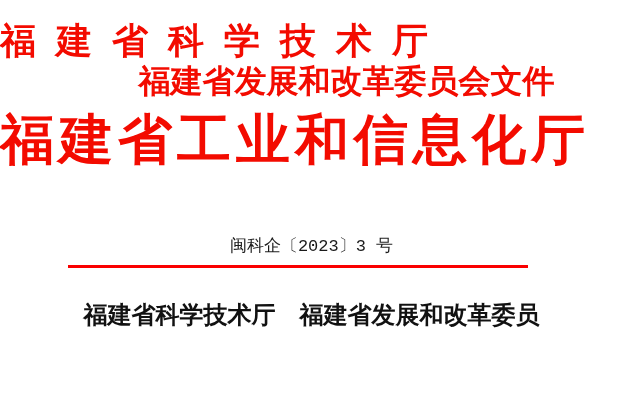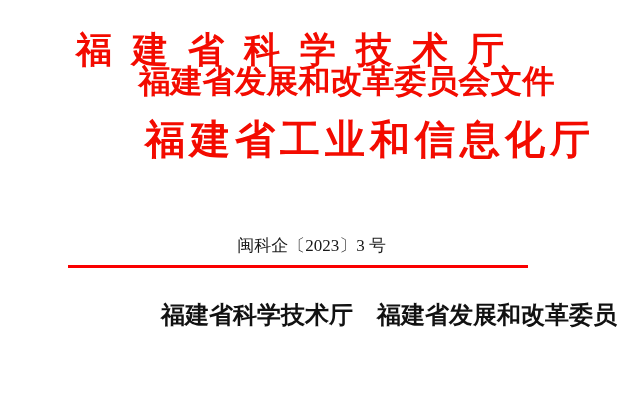--- a/index.html
+++ b/index.html
@@ -13,74 +13,72 @@
     height: 409px;
     background: #ffffff;
     overflow: hidden;
     font-family: "Liberation Sans", sans-serif;
   }
   .abs { position: absolute; }
 
   
   .agency-line-1 {
     top: 21px; left: 0; width: 600px;
-    text-align: center;
     color: #f30b00;
     font-family: "Liberation Sans", sans-serif;
     font-size: 36px;
     font-weight: bold;
     letter-spacing: 20px;
     white-space: nowrap;
     line-height: 1.1;
-    margin-top: 9px;
   }
   .agency-line-2 {
     top: 64px; left: 76px; width: 541px;
     text-align: center;
     color: #f30b00;
     font-family: "Liberation Sans", sans-serif;
     font-size: 32px;
     font-weight: bold;
     letter-spacing: 0px;
     white-space: nowrap;
     line-height: 1.1;
   }
   .agency-line-3 {
-    top: 118px; left: 0; width: 595px;
-    text-align: right;
+    top: 111px; left: 0; width: 595px;
+    text-align: left;
     color: #f30b00;
     font-family: "Liberation Serif", serif;
-    font-size: 40px;
+    font-size: 54px;
     font-weight: bold;
     letter-spacing: 5px;
     white-space: nowrap;
     line-height: 1.1;
   }
 
   
   .doc-number {
     top: 234px; left: 6px; width: 611px;
     text-align: center;
     color: #1a1a1a;
-    font-family: Liberation Serif, serif;
+    font-family: Liberation Mono, monospace;
     font-size: 17px;
     white-space: nowrap;
   }
 
   
   .red-rule {
     top: 265px; left: 68px;
     width: 460px; height: 3px;
     background: #fa0000;
   }
 
   
   .doc-title {
     top: 298px; left: 6px; width: 611px;
-    text-align: right;
+    text-align: center;
     color: #111111;
     font-family: "Liberation Serif", serif;
     font-size: 24px;
     font-weight: bold;
     line-height: 34px;
   }
   .doc-title .title-line {
     white-space: nowrap;
   }
 </style>

